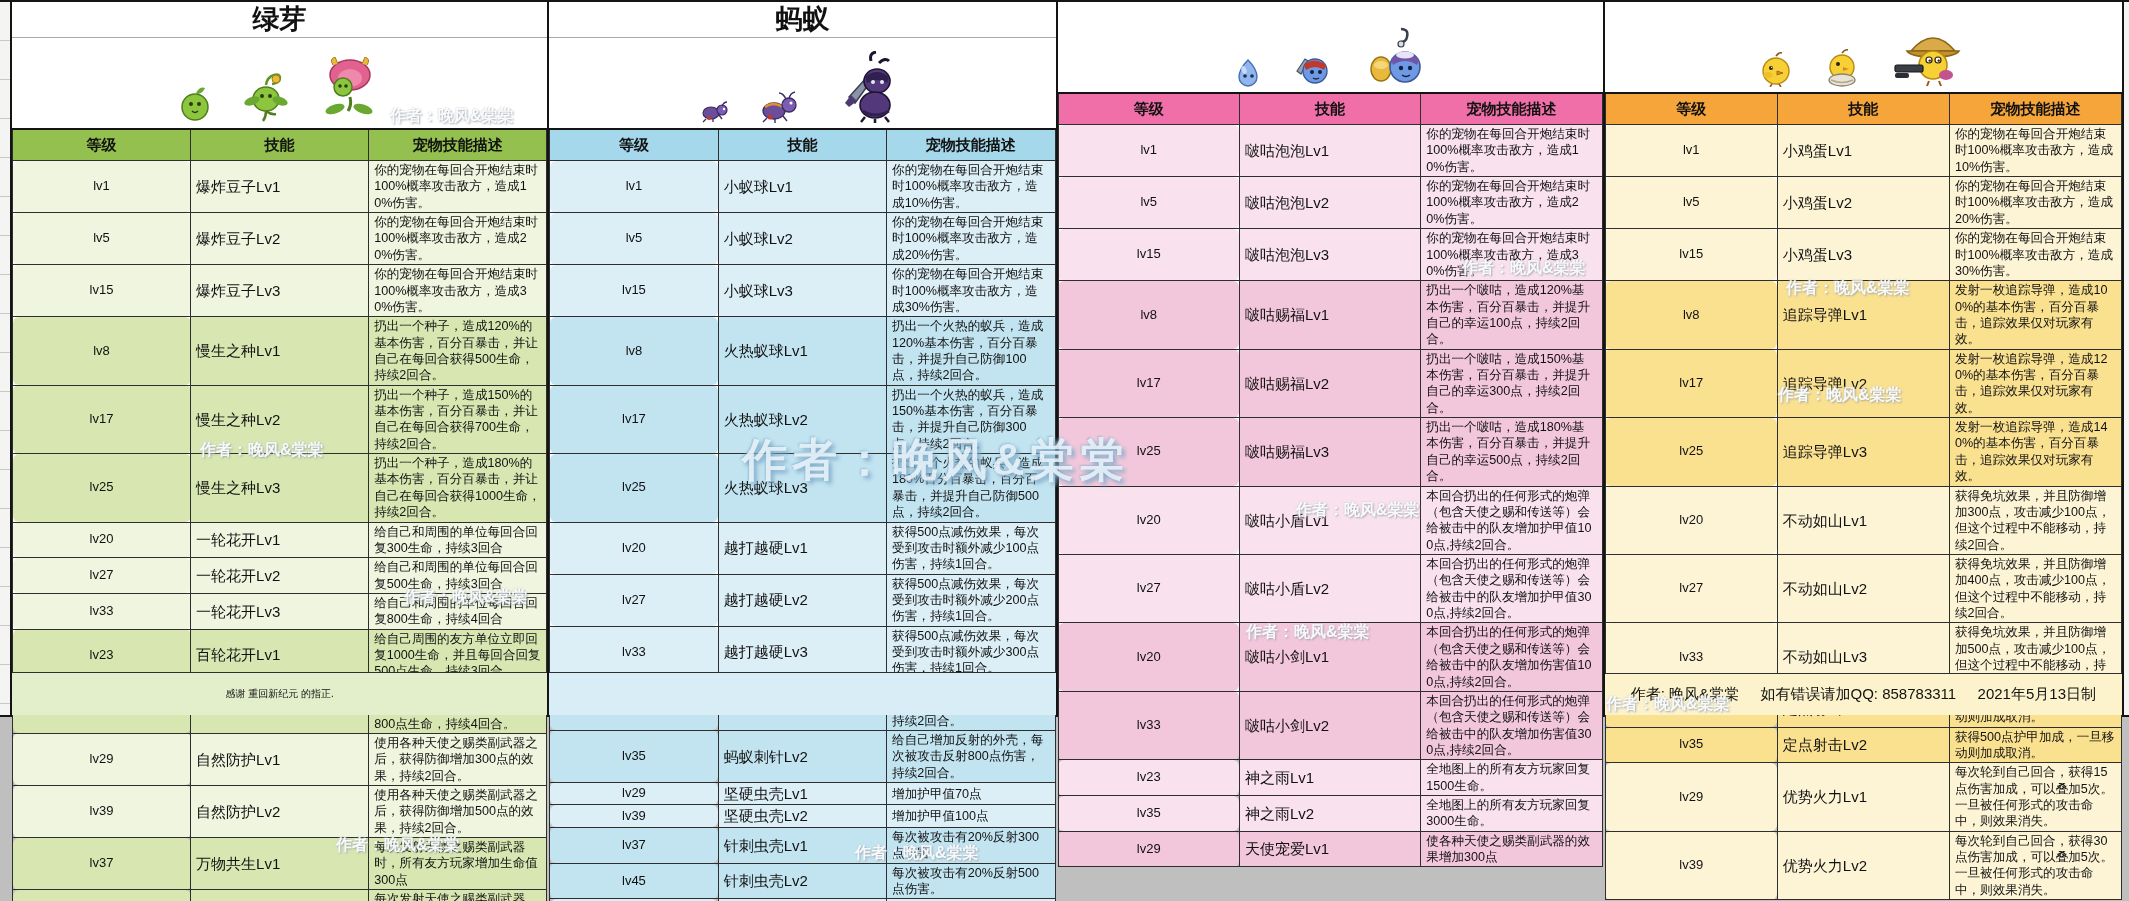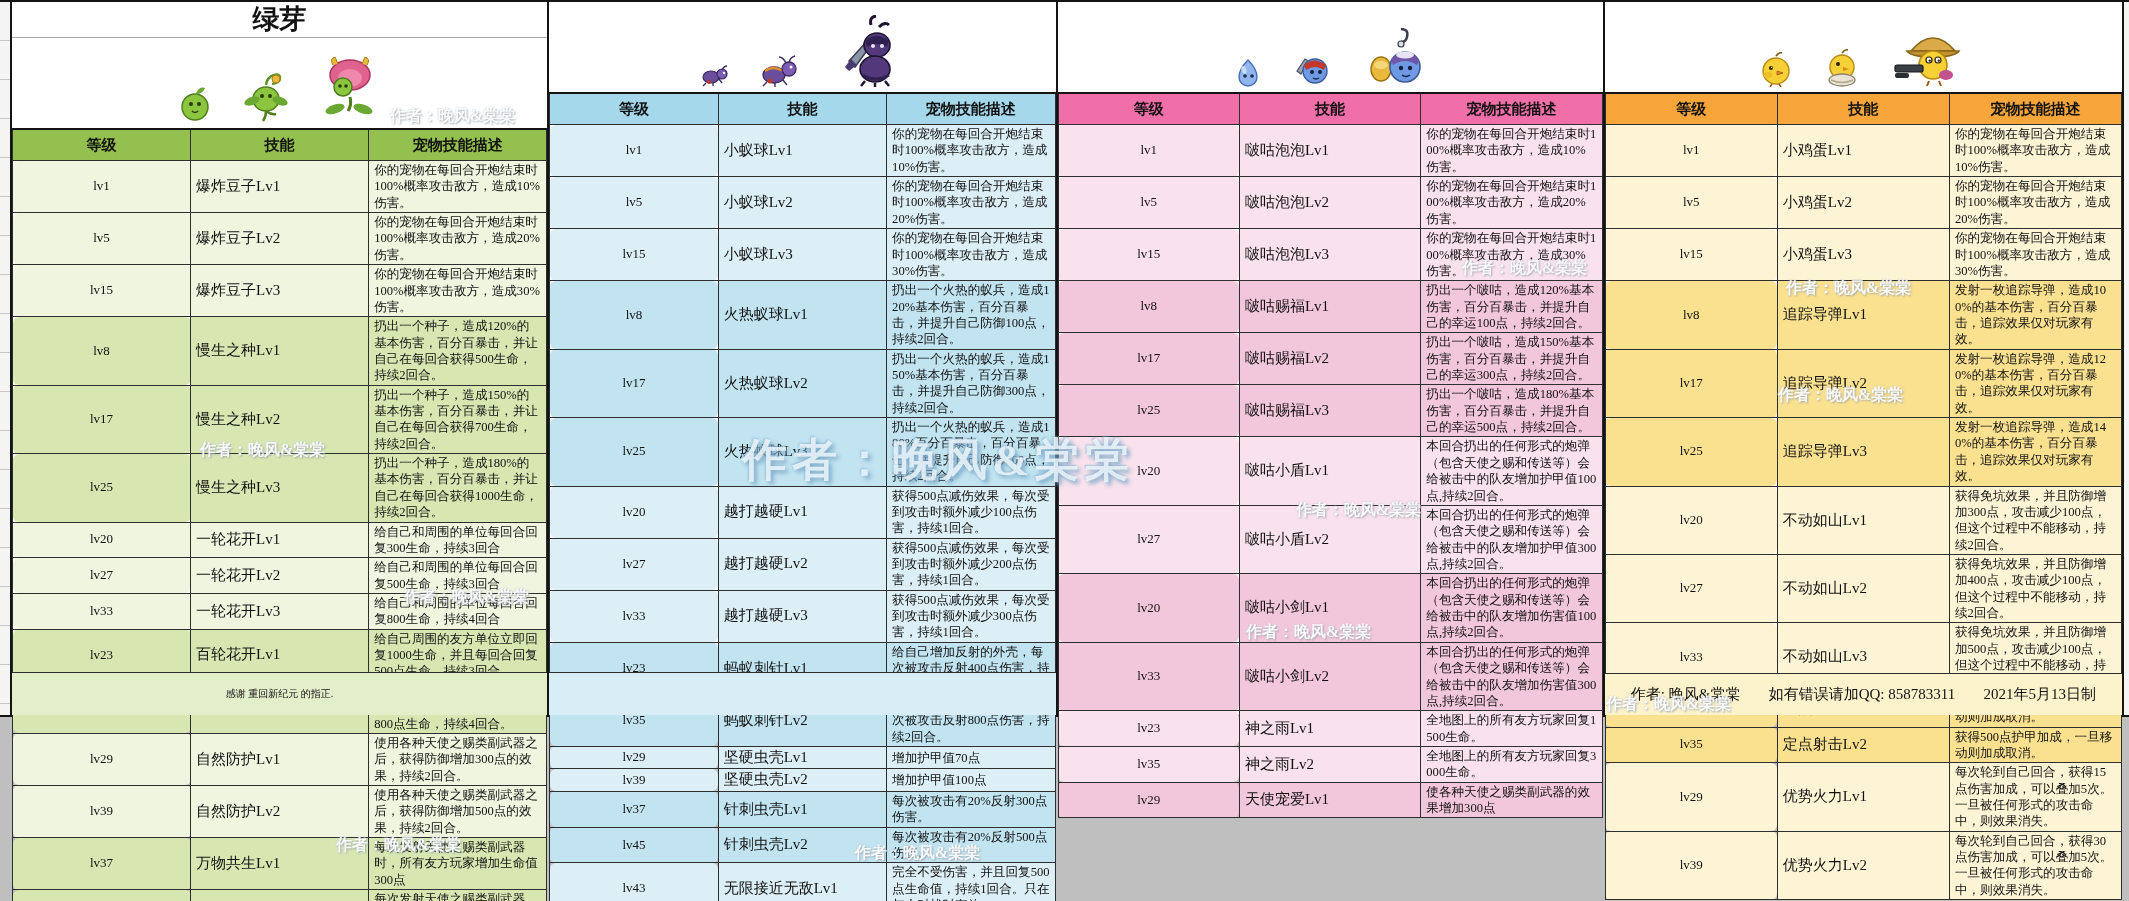--- a/index.html
+++ b/index.html
@@ -1,17 +1,17 @@
 <!DOCTYPE html>
 <html><head>
 <meta charset="utf-8">
 <style>
   html,body{margin:0;padding:0;}
   body{width:2129px;height:901px;background:#bfbfbf;font-family:"Liberation Sans","DejaVu Sans",sans-serif;overflow:hidden;}
-  .board{position:relative;width:2129px;height:717px;display:flex;background:#ffffff;box-sizing:border-box;border-top:2px solid #141414;border-bottom:2px solid #141414;font-family:Liberation Serif, serif;}
+  .board{position:relative;width:2129px;height:717px;display:flex;background:#ffffff;box-sizing:border-box;border-top:2px solid #141414;border-bottom:2px solid #141414;}
   .edge{background:#f4f4f2;border-right:2px solid #141414;flex:0 0 10px;
         background-image:repeating-linear-gradient(to bottom,#f4f4f2 0 38px,#c8c8c8 38px 39px);}
   .edge.right{flex:0 0 5px;border-right:none;border-left:2px solid #141414;background-image:none;}
   .sec{display:flex;flex-direction:column;border-right:2px solid #141414;min-width:0;box-sizing:border-box;}
   .sec-title{height:35px;line-height:35px;text-align:center;font-size:27px;font-weight:bold;color:#111;background:#fff;border-bottom:1px solid #aaa;flex:0 0 35px;}
   .sec-pets{flex:0 0 90px;background:#fff;display:flex;align-items:flex-end;justify-content:center;gap:30px;padding-bottom:5px;box-sizing:border-box;}
   .twrap{flex:1 1 auto;display:flex;min-height:0;}
   table{width:100%;height:100%;border-collapse:collapse;table-layout:fixed;border-top:2px solid #141414;}
   th{background:var(--hdr);font-size:15px;font-weight:bold;color:#111;border:1px solid #2e2e2e;padding:2px;height:26px;}
   td{border:1px solid #2e2e2e;font-size:12.6px;line-height:1.3;color:#111;padding:1px 5px;word-break:break-all;}
@@ -154,20 +154,21 @@
               <td class="skill">万物共生Lv2</td>
               <td class="desc">每次发射天使之赐类副武器时，所有友方玩家增加生命值600点</td>
             </tr>
           </tbody>
       </table>
     </div>
     <div class="sec-footer">感谢 重回新纪元 的指正.</div>
   </div>
 
   <div class="sec" style="flex: 508 0 0px; --hdr: #A5D8EB; --l: #DCEFF7; --d: #C2E4F1; --f: #D8EDF6;">
+    <div class="sec-title">蚂蚁</div>
     <div class="sec-pets">
       <span>
         <svg width="30" height="26" viewBox="0 0 30 26">
             <ellipse cx="10" cy="16" rx="8" ry="6" fill="#6b4e9b" stroke="#3c2a60" stroke-width="1.2"></ellipse>
             <circle cx="21" cy="13" r="5" fill="#7d5cb5" stroke="#3c2a60" stroke-width="1.2"></circle>
             <path d="M21 9 q2-4 5-4 M5 22 l-3 3 M12 22 l0 3 M18 18 l3 4" stroke="#3c2a60" stroke-width="1.3" fill="none"></path>
             <circle cx="23" cy="12" r="1.2" fill="#fff"></circle>
             <circle cx="8" cy="21" r="2" fill="#c0392b"></circle>
           </svg>
       </span>

